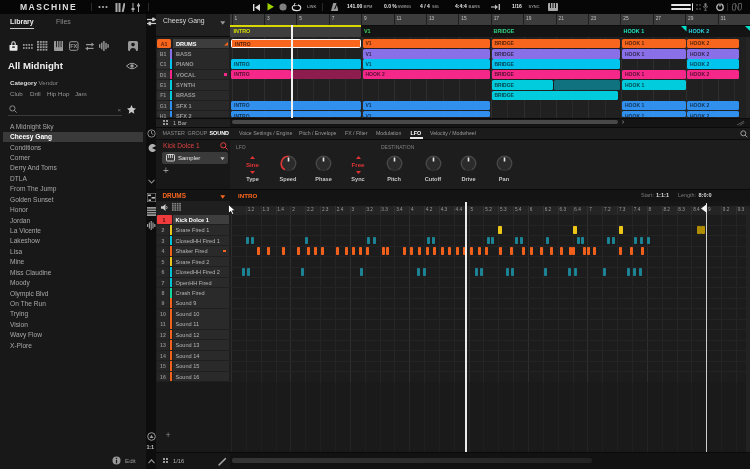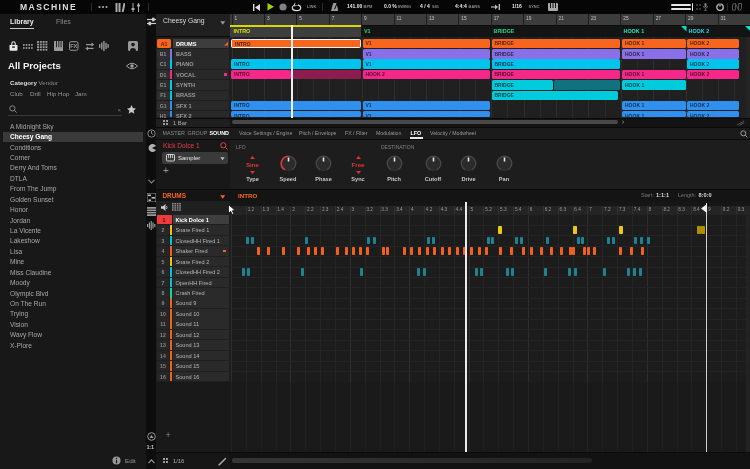--- a/index.html
+++ b/index.html
@@ -154,21 +154,21 @@
       <rect x="2.1" y="1.6" width="1.4" height="6.8" fill="#989898"></rect>
       <rect x="4.2" y="0" width="1.4" height="10" fill="#989898"></rect>
       <rect x="6.3" y="1.8" width="1.4" height="6.4" fill="#989898"></rect>
       <rect x="8.4" y="3.2" width="1.4" height="3.5999999999999996" fill="#989898"></rect>
     </svg>
 <svg style="position:absolute;left:127.5px;top:41px" width="10" height="10">
       <rect x="0" y="0" width="10" height="10" rx="1.5" fill="#989898"></rect>
       <circle cx="5" cy="3.6" r="1.8" fill="#181818"></circle>
       <path d="M2 10 a 3 3 0 0 1 6 0" fill="#181818"></path>
     </svg>
-<div style="position:absolute;left:8px;top:60.5px;font-size:9.6px;color:#f0f0f0;font-weight:700;white-space:nowrap;line-height:1;">All Projects</div>
+<div style="position:absolute;left:8px;top:60.5px;font-size:9.6px;color:#f0f0f0;font-weight:700;white-space:nowrap;line-height:1;">All Midnight</div>
 <svg style="position:absolute;left:126px;top:61.5px" width="12" height="8">
       <path d="M0.5 4 Q 6 -1.5 11.5 4 Q 6 9.5 0.5 4 Z" stroke="#a0a0a0" stroke-width="1" fill="none"></path>
       <circle cx="6" cy="4" r="1.7" fill="#a0a0a0"></circle>
     </svg>
 <div style="position:absolute;left:10px;top:79.5px;font-size:6.2px;color:#dcdcdc;font-weight:700;white-space:nowrap;line-height:1;">Category</div>
 <div style="position:absolute;left:38.5px;top:79.5px;font-size:6.2px;color:#8a8a8a;font-weight:400;white-space:nowrap;line-height:1;">Vendor</div>
 <div style="position:absolute;left:10px;top:91px;font-size:6.2px;color:#999;font-weight:400;white-space:nowrap;line-height:1;">Club</div>
 <div style="position:absolute;left:30px;top:91px;font-size:6.2px;color:#999;font-weight:400;white-space:nowrap;line-height:1;">Drill</div>
 <div style="position:absolute;left:47px;top:91px;font-size:6.2px;color:#999;font-weight:400;white-space:nowrap;line-height:1;">Hip Hop</div>
 <div style="position:absolute;left:75px;top:91px;font-size:6.2px;color:#999;font-weight:400;white-space:nowrap;line-height:1;">Jam</div>

